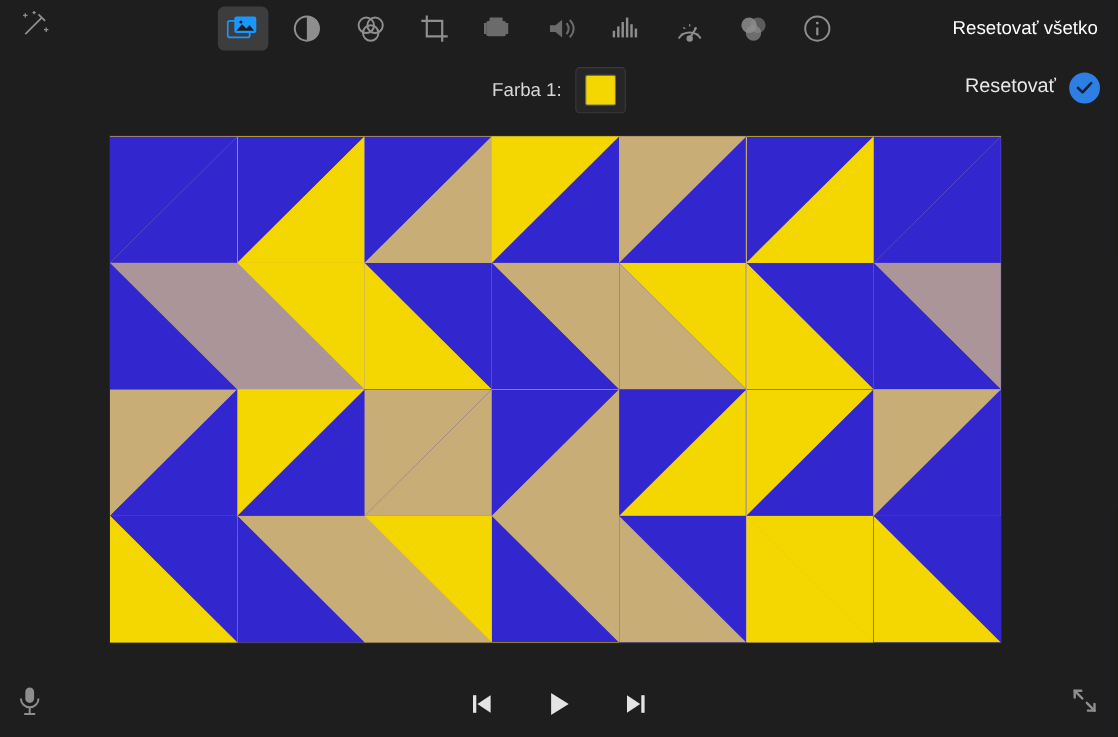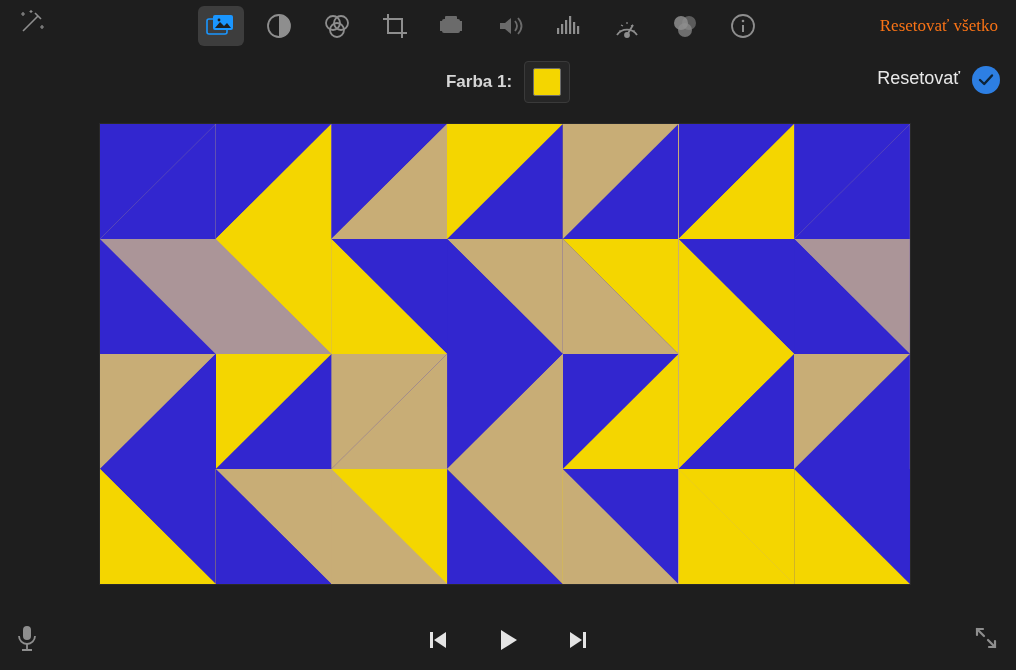--- a/index.html
+++ b/index.html
@@ -43,29 +43,29 @@
     color:var(--toolbar-icon);
     transition:background .15s;
   }
   .tool-btn.selected{
     background:#3d3d3d;
     color:#1a96ff;
   }
   .tool-btn svg{display:block;}
   .reset-all{
     position:absolute;right:18px;top:16px;
-    color:#f97316;font-size:17px;font-family:Liberation Serif, serif;
+    color:#ffffff;font-size:17px;
   }
   .subbar{
     position:relative;height:52px;
     display:flex;align-items:center;justify-content:center;
     color:#d6d6d6;font-size:17px;
   }
   .subbar .group{
-    display:flex;align-items:center;gap:12px;margin:0 24px;font-weight:bold;
+    display:flex;align-items:center;gap:12px;margin:0 24px;
   }
   .swatch{
     width:26px;height:26px;border-radius:2px;
     border:1px solid #6c6c6c;position:relative;
   }
   .swatch-outer{
     width:44px;height:40px;border-radius:4px;
     border:1px solid #3a3a3a;background:#262626;
     display:flex;align-items:center;justify-content:center;
   }

